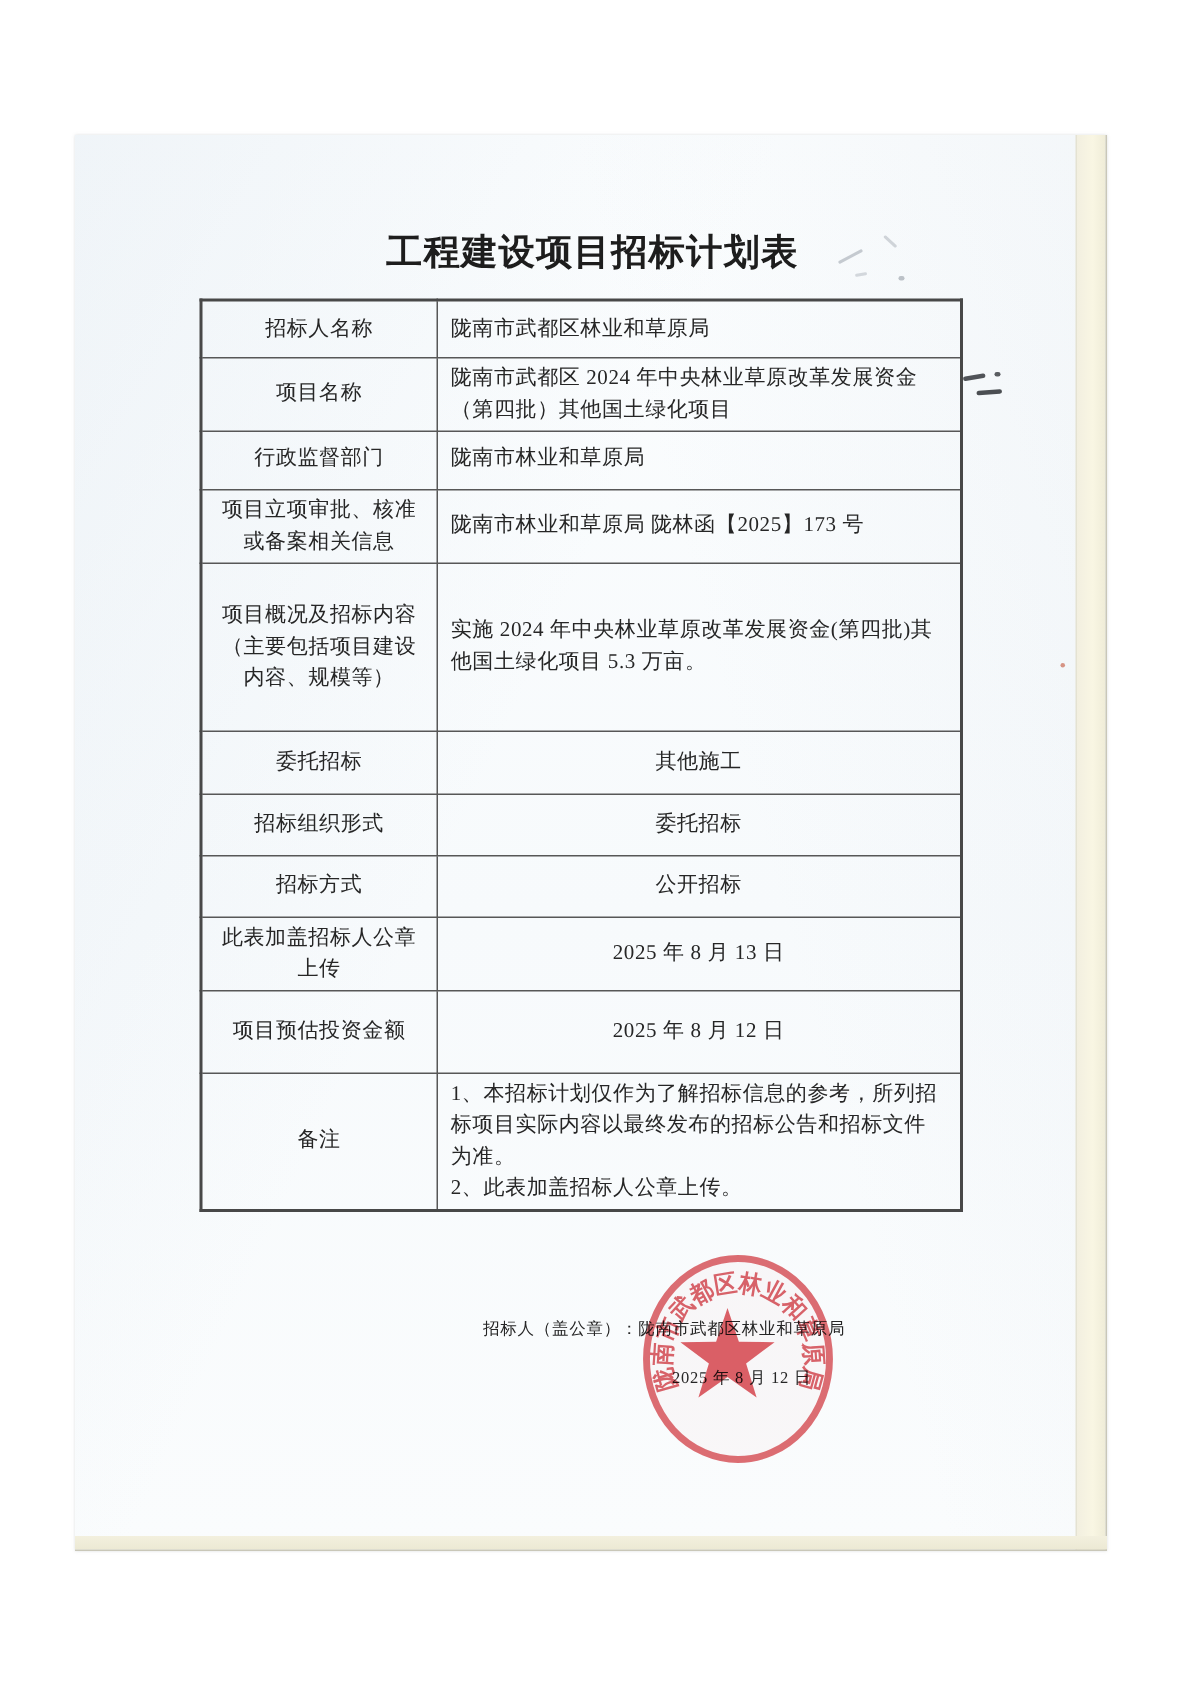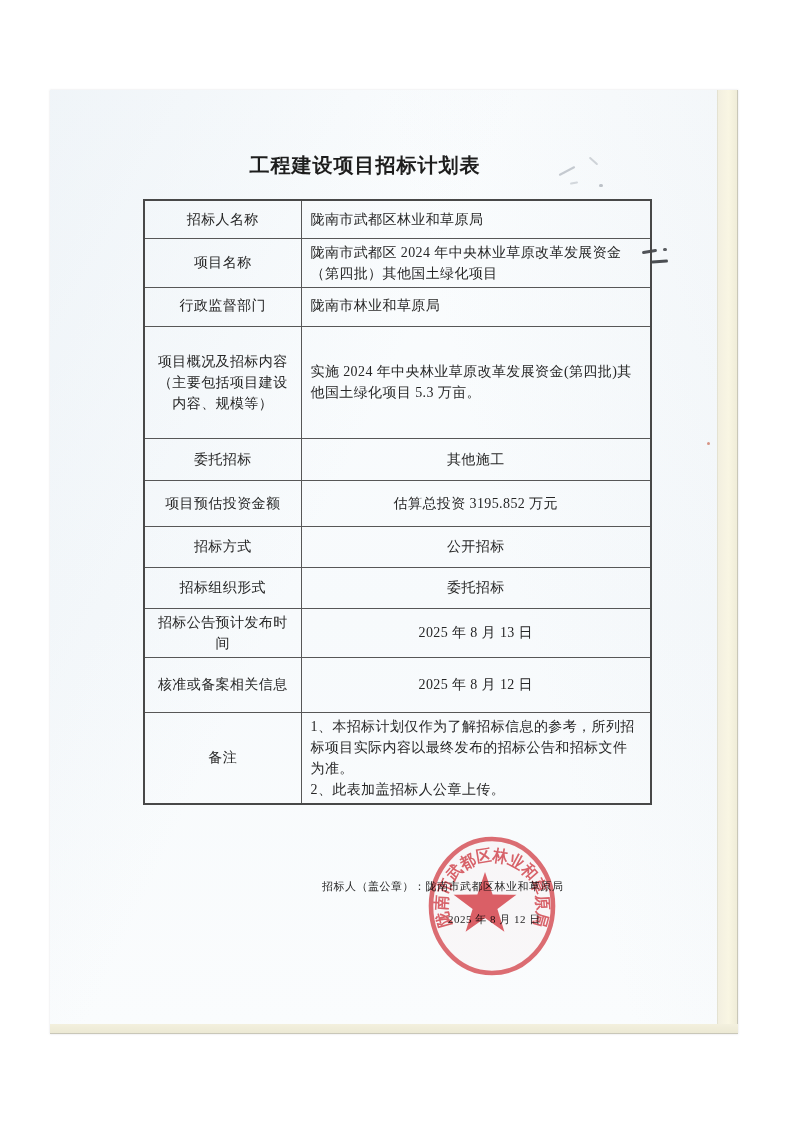--- a/index.html
+++ b/index.html
@@ -22,27 +22,27 @@
     background:linear-gradient(90deg,#f2efe0,#f9f6e3 55%,#efecd8);
     border-right:1.5px solid #c9c7b8;border-left:1px solid #e4e2d2;
   }
   .edge-bottom{
     position:absolute;left:0;bottom:0;width:100%;height:9px;
     background:linear-gradient(180deg,#f3f0de,#ece9d4);
     border-bottom:1.5px solid #c9c7b8;
   }
   
   .doc-title{
-    position:absolute;left:62px;top:62px;width:506px;height:30px;
+    position:absolute;left:92px;top:62px;width:506px;height:30px;
     margin:0;text-align:center;
-    font-size:20px;font-weight:bold;letter-spacing:1px;color:#1d1d1d;
+    font-size:24px;font-weight:bold;letter-spacing:1px;color:#1d1d1d;
   }
   
   table.plan{
-    position:absolute;left:93px;top:109px;width:507px;
+    position:absolute;left:83px;top:109px;width:507px;
     border-collapse:collapse;table-layout:fixed;
   }
   table.plan col.c-label{width:157px;}
   table.plan col.c-value{width:350px;}
   table.plan td,table.plan th{
     border:1.4px solid #575757;
     font-size:14px;font-weight:normal;
     line-height:21px;vertical-align:middle;
     padding:3px 9px;letter-spacing:.4px;color:#262626;
   }
@@ -104,46 +104,46 @@
           <td class="value-cell">陇南市武都区林业和草原局</td>
         </tr>
         <tr style="height: 46px;">
           <th class="label-cell">项目名称</th>
           <td class="value-cell">陇南市武都区 2024 年中央林业草原改革发展资金（第四批）其他国土绿化项目</td>
         </tr>
         <tr style="height: 39px; font-family: Liberation Mono, monospace;">
           <th class="label-cell">行政监督部门</th>
           <td class="value-cell">陇南市林业和草原局</td>
         </tr>
+        <tr style="height: 46px;">
+          <th class="label-cell">项目立项审批、核准或备案相关信息</th>
+          <td class="value-cell">陇南市林业和草原局  陇林函【2025】173 号</td>
+        </tr>
         <tr style="height: 112px; padding-left: 44px;">
           <th class="label-cell">项目概况及招标内容（主要包括项目建设内容、规模等）</th>
           <td class="value-cell">实施 2024 年中央林业草原改革发展资金(第四批)其他国土绿化项目 5.3 万亩。</td>
         </tr>
         <tr style="height: 42px;">
           <th class="label-cell">委托招标</th>
           <td class="value-cell center">其他施工</td>
         </tr>
-        <tr style="height: 46px;">
-          <th class="label-cell">项目预估投资金额</th>
-          <td class="value-cell center">估算总投资 3195.852 万元</td>
+        <tr style="height: 41px;">
+          <th class="label-cell">招标组织形式</th>
+          <td class="value-cell center">委托招标</td>
         </tr>
         <tr style="height: 41px;">
           <th class="label-cell">招标方式</th>
           <td class="value-cell center">公开招标</td>
         </tr>
-        <tr style="height: 41px;">
-          <th class="label-cell">招标组织形式</th>
-          <td class="value-cell center">委托招标</td>
-        </tr>
         <tr style="height: 47px;">
-          <th class="label-cell">招标公告预计发布时间</th>
+          <th class="label-cell">此表加盖招标人公章上传</th>
           <td class="value-cell center">2025 年 8 月 13 日</td>
         </tr>
         <tr style="height: 55px;">
-          <th class="label-cell">核准或备案相关信息</th>
+          <th class="label-cell">项目预估投资金额</th>
           <td class="value-cell center">2025 年 8 月 12 日</td>
         </tr>
         <tr style="height: 85px;">
           <th class="label-cell">备注</th>
           <td class="value-cell">1、本招标计划仅作为了解招标信息的参考，所列招标项目实际内容以最终发布的招标公告和招标文件为准。
 2、此表加盖招标人公章上传。</td>
         </tr>
       </tbody>
   </table>
 

